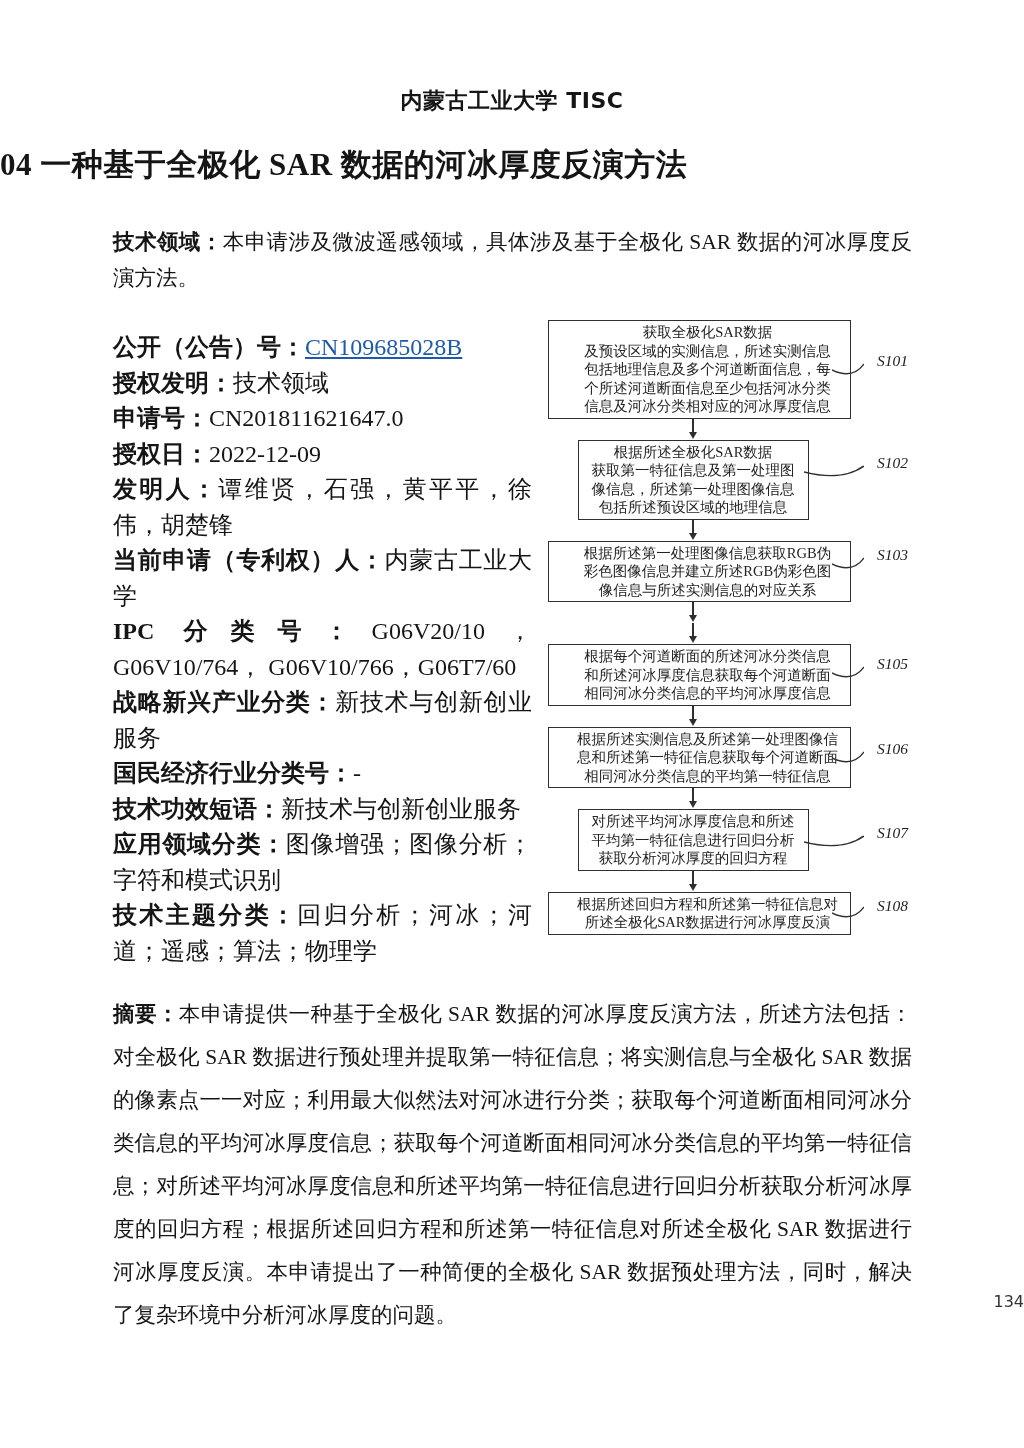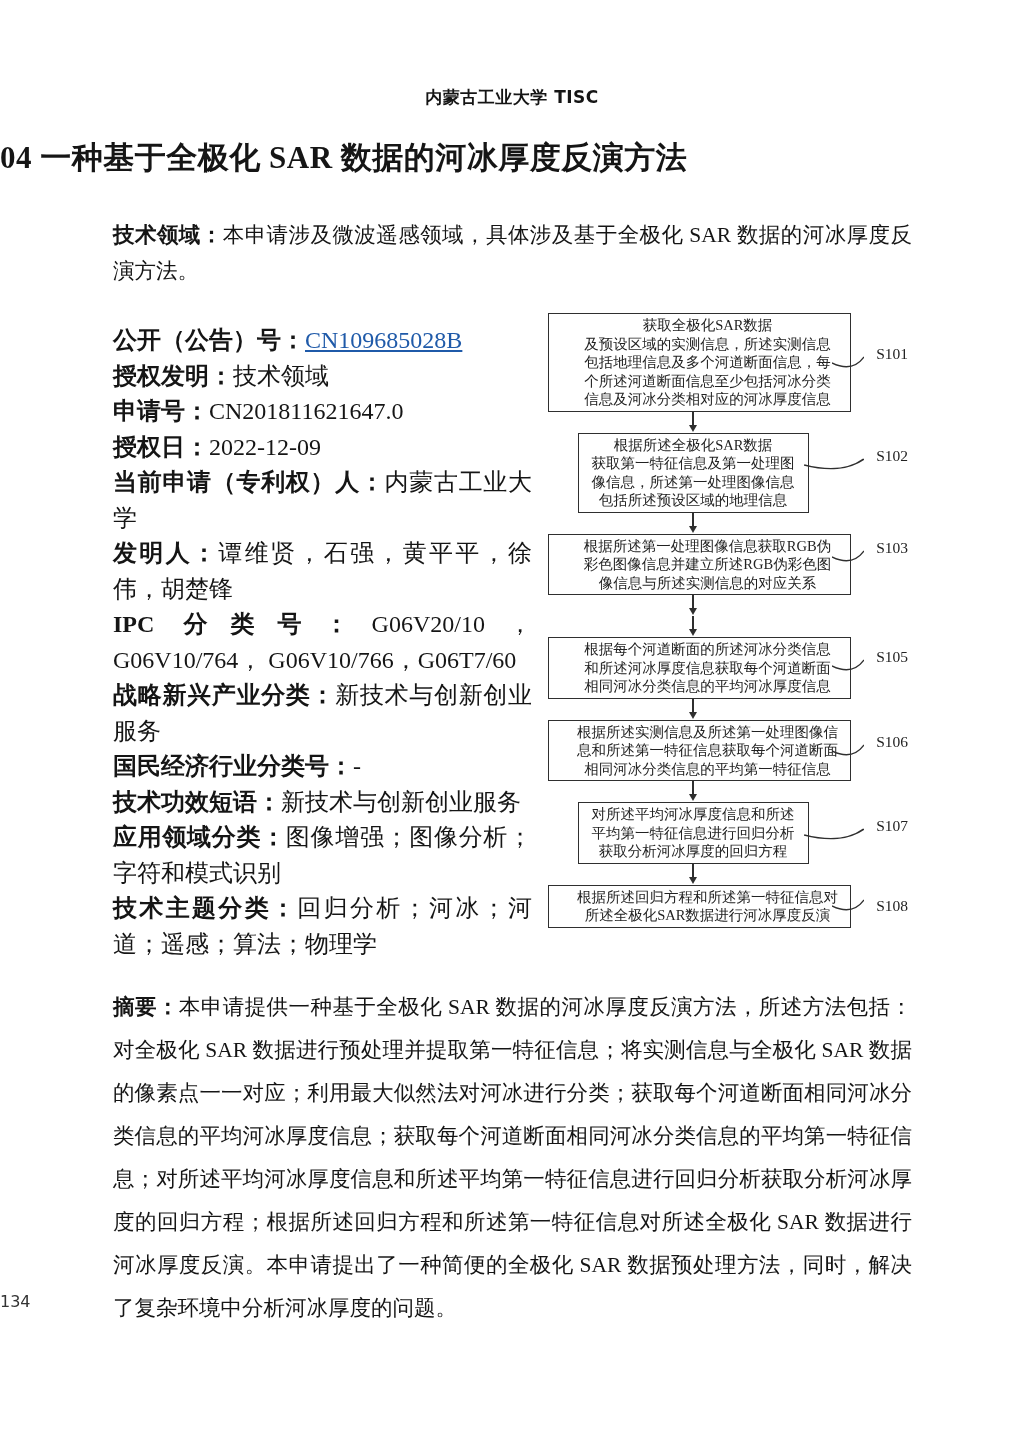--- a/index.html
+++ b/index.html
@@ -1,73 +1,73 @@
 <!DOCTYPE html>
 <html><head>
 <meta charset="utf-8">
 <style>
   html,body{margin:0;padding:0;background:#fff;}
   body{width:1024px;height:1448px;position:relative;overflow:hidden;
        font-family:"Liberation Serif","DejaVu Serif",serif;color:#151515;}
 
   .doc-header{margin-top:86px;text-align:center;
     font-family:"DejaVu Sans","Liberation Sans",sans-serif;
-    font-size:17px;font-weight:600;letter-spacing:.5px;}
+    font-size:22px;font-weight:600;letter-spacing:.5px;}
 
   .doc-title{margin-top:28px;text-align:left;font-size:31px;font-weight:700;
     letter-spacing:.5px;}
 
   .tech-field{margin:38px 112px 0 113px;font-size:21.5px;line-height:36px;
     text-align:justify;}
 
   .label-b{font-weight:700;}
 
   .main{margin:26px 112px 0 113px;}
 
   
   .flow{float:right;width:364px;margin:-2px 0 0 16px;}
   .fc-step{position:relative;padding-right:74px;}
   .fc-box{margin:0 auto;border:1.5px solid #2f2f2f;padding:2px 4px;
     font-size:14.5px;line-height:18.5px;text-align:center;white-space:pre-line;
     color:#222;}
   .w-wide .fc-box{width:277px;padding-left:20px;}
   .w-mid  .fc-box{width:221px;}
   .fc-label{position:absolute;right:4px;font-size:15.5px;color:#222;
-    font-family:"Liberation Serif","DejaVu Serif",serif;}
+    font-family:"Liberation Serif","DejaVu Serif",serif;font-style:italic;}
   .fc-conn{position:absolute;right:48px;height:16px;}
   .w-wide .fc-conn{width:32px;}
   .w-mid  .fc-conn{width:60px;}
   .fc-conn svg{display:block;width:100%;height:100%;}
   .fc-conn path{stroke:#2f2f2f;stroke-width:1.4;fill:none;}
   .s101 .fc-label{top:32px}.s101 .fc-conn{top:42px}
   .s102 .fc-label{top:14px}.s102 .fc-conn{top:24px}
   .s103 .fc-label{top:5px} .s103 .fc-conn{top:15px}
   .s104 .fc-label{top:5px} .s104 .fc-conn{top:15px}
   .s105 .fc-label{top:11px}.s105 .fc-conn{top:21px}
   .s106 .fc-label{top:13px}.s106 .fc-conn{top:23px}
   .s107 .fc-label{top:15px}.s107 .fc-conn{top:25px}
-  .s108 .fc-label{top:12px} .s108 .fc-conn{top:13px}
+  .s108 .fc-label{top:5px} .s108 .fc-conn{top:13px}
 
   .fc-gap{padding-right:74px;height:21px;}
   .arrow{position:relative;width:9px;height:21px;margin:0 auto;}
   .arrow::before{content:"";position:absolute;left:3.8px;top:0;width:1.4px;
     height:14px;background:#2f2f2f;}
   .arrow::after{content:"";position:absolute;left:0;top:13px;width:0;height:0;
     border-left:4.5px solid transparent;border-right:4.5px solid transparent;
     border-top:7.5px solid #2f2f2f;}
 
   
   .meta{padding-top:8px;font-size:24px;line-height:35.5px;text-align:justify;}
   .meta p{margin:0;}
   .link{text-decoration:underline;cursor:pointer;}
 
   
   .abstract{margin-top:24px;font-size:21.5px;line-height:43px;text-align:justify;}
 
-  .page-number{position:absolute;top:1292px;left:0;width:100%;text-align:left;
+  .page-number{position:absolute;top:1292px;left:0;width:100%;text-align:right;
     font-family:"DejaVu Sans","Liberation Sans",sans-serif;font-size:16px;color:#333;}
 </style>
 </head>
 <body>
 
 <div class="doc-header">内蒙古工业大学 TISC</div>
 
 <div class="doc-title">04 一种基于全极化 SAR 数据的河冰厚度反演方法</div>
 
 <p class="tech-field"><span class="label-b">技术领域：</span><span>本申请涉及微波遥感领域，具体涉及基于全极化 SAR 数据的河冰厚度反演方法。</span></p>
@@ -183,22 +183,22 @@
         </span>
       <span class="fc-label">S108</span>
     </div>
   </div>
 
   <div class="meta">
     <p><span class="label-b">公开（公告）号：</span><span class="link" id="pub-link" style="color: rgb(31, 90, 169);">CN109685028B</span></p>
     <p><span class="label-b">授权发明：</span><span>技术领域</span></p>
     <p><span class="label-b">申请号：</span><span>CN201811621647.0</span></p>
     <p><span class="label-b">授权日：</span><span>2022-12-09</span></p>
+    <p><span class="label-b">发明人：</span><span>谭维贤，石强，黄平平，徐伟，胡楚锋</span></p>
     <p><span class="label-b">当前申请（专利权）人：</span><span>内蒙古工业大学</span></p>
-    <p><span class="label-b">发明人：</span><span>谭维贤，石强，黄平平，徐伟，胡楚锋</span></p>
     <p><span class="label-b">IPC 分类号：</span><span>G06V20/10， G06V10/764， G06V10/766，G06T7/60</span></p>
     <p><span class="label-b">战略新兴产业分类：</span><span>新技术与创新创业服务</span></p>
     <p><span class="label-b">国民经济行业分类号：</span><span>-</span></p>
     <p><span class="label-b">技术功效短语：</span><span>新技术与创新创业服务</span></p>
     <p><span class="label-b">应用领域分类：</span><span>图像增强；图像分析；字符和模式识别</span></p>
     <p><span class="label-b">技术主题分类：</span><span>回归分析；河冰；河道；遥感；算法；物理学</span></p>
   </div>
 
   <p class="abstract"><span class="label-b">摘要：</span><span>本申请提供一种基于全极化 SAR 数据的河冰厚度反演方法，所述方法包括：对全极化 SAR 数据进行预处理并提取第一特征信息；将实测信息与全极化 SAR 数据的像素点一一对应；利用最大似然法对河冰进行分类；获取每个河道断面相同河冰分类信息的平均河冰厚度信息；获取每个河道断面相同河冰分类信息的平均第一特征信息；对所述平均河冰厚度信息和所述平均第一特征信息进行回归分析获取分析河冰厚度的回归方程；根据所述回归方程和所述第一特征信息对所述全极化 SAR 数据进行河冰厚度反演。本申请提出了一种简便的全极化 SAR 数据预处理方法，同时，解决了复杂环境中分析河冰厚度的问题。</span></p>
 

